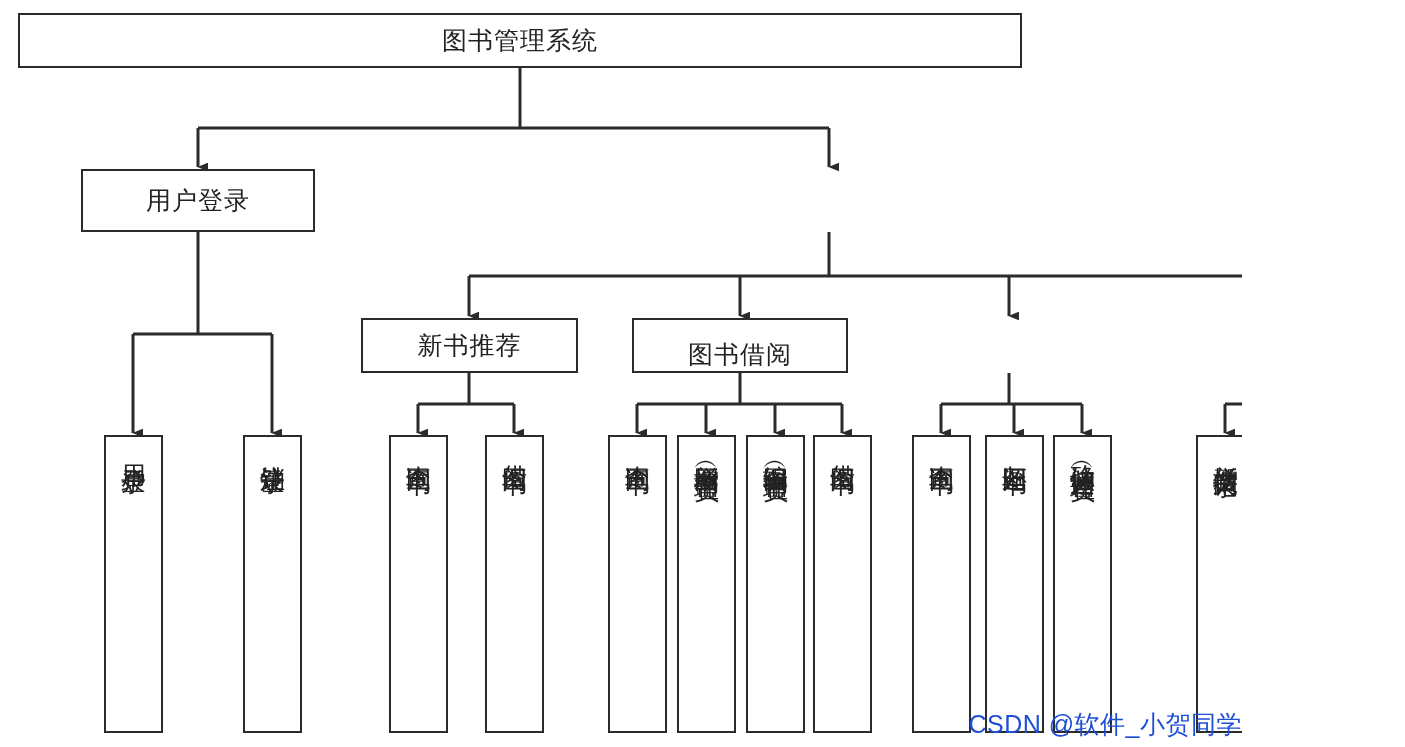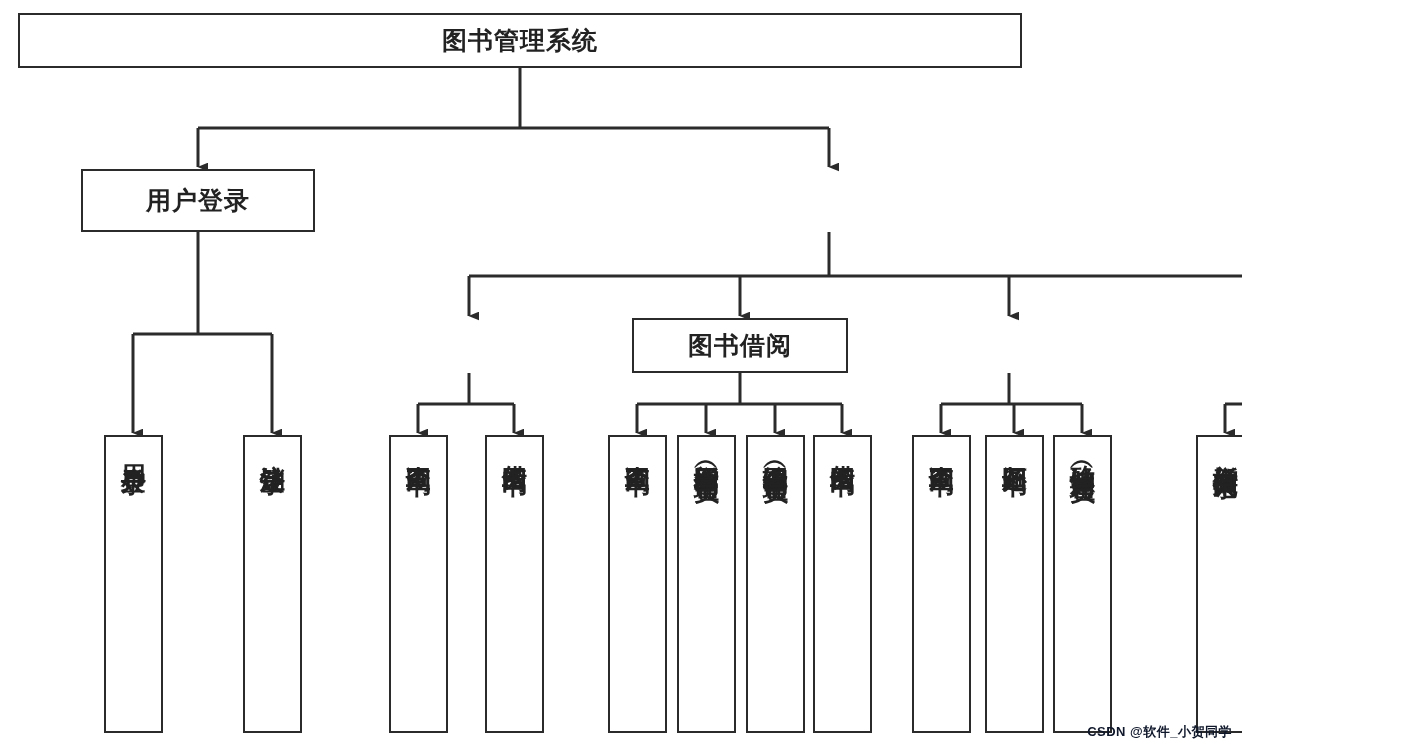--- a/index.html
+++ b/index.html
@@ -10,21 +10,20 @@
   }
   body {
     font-family: "Liberation Sans", "DejaVu Sans", sans-serif;
   }
   #canvas {
     position: relative;
     width: 1242px;
     height: 747px;
     background: #ffffff;
     overflow: hidden;
-    font-weight: bold;
   }
   svg.edges {
     position: absolute;
     left: 0;
     top: 0;
     width: 1405px;
     height: 747px;
     pointer-events: none;
   }
   .node {
@@ -50,24 +49,24 @@
     writing-mode: vertical-rl;
     text-orientation: upright;
     font-size: 25px;
     line-height: 1.08;
     letter-spacing: 2px;
     white-space: nowrap;
     color: #222222;
   }
   .watermark {
     position: absolute;
-    right: 10px;
+    right: 0;
     bottom: 6px;
-    font-size: 13px;
-    color: #0f172a;
+    font-size: 25px;
+    color: #1d4ed8;
     white-space: nowrap;
     letter-spacing: 0.5px;
   }
 </style>
 </head>
 <body>
 
 <div id="canvas">
 
   <svg class="edges" viewBox="0 0 1405 747" xmlns="http://www.w3.org/2000/svg">
@@ -121,21 +120,24 @@
   </svg>
 
   <div class="node horiz" style="left:18px; top:13px; width:1004px; height:55px;">
     <span>图书管理系统</span>
   </div>
 
   <div class="node horiz" style="left:81px; top:169px; width:234px; height:63px;">
     <span>用户登录</span>
   </div>
 
-  <div class="node horiz" style="left:632px; top:318px; width:216px; height:55px;">
+  <div class="node horiz" style="left:361px; top:318px; width:217px; height:55px;">
+    <span>新书推荐</span>
+  </div>
+  <div class="node horiz" style="left:632px; top:318px; width:216px; height:55px;align-items:flex-end;">
     <span>图书借阅</span>
   </div>
 
   <div class="node vert" style="left:104px; top:435px; width:59px; height:298px;">
     <span class="vlabel">用户登录</span>
   </div>
   <div class="node vert" style="left:243px; top:435px; width:59px; height:298px;">
     <span class="vlabel">注销登录</span>
   </div>
   <div class="node vert" style="left:389px; top:435px; width:59px; height:298px;">

